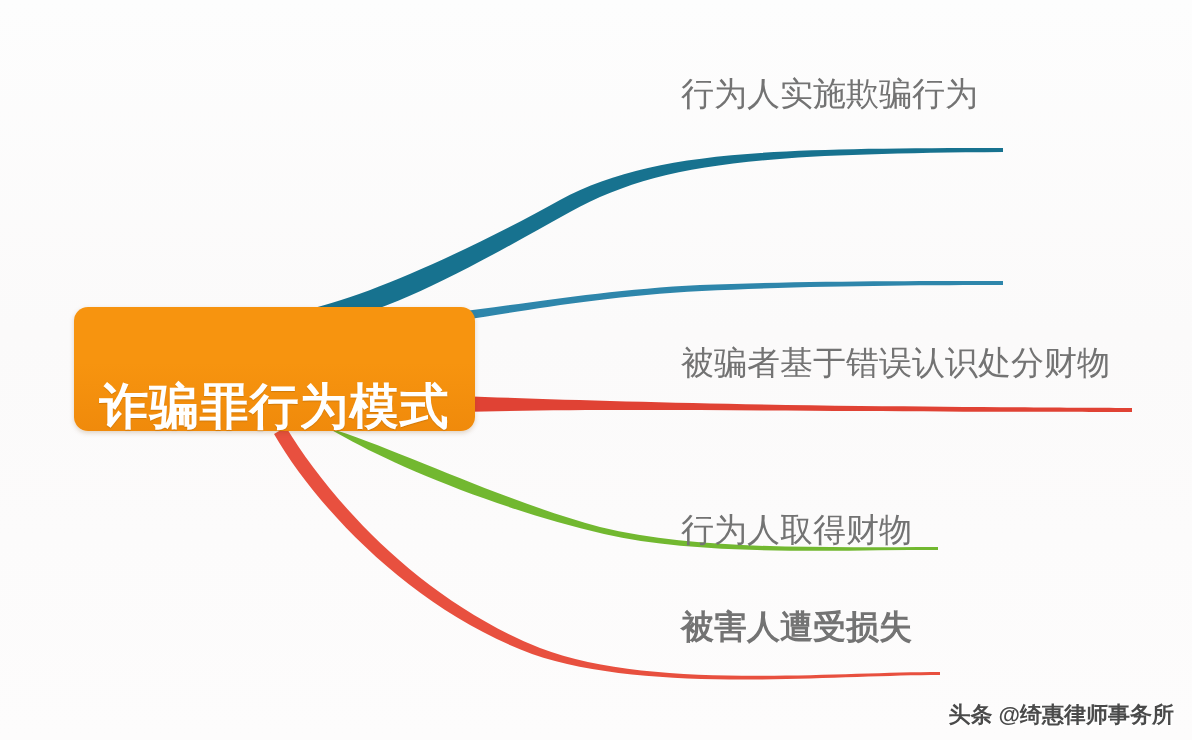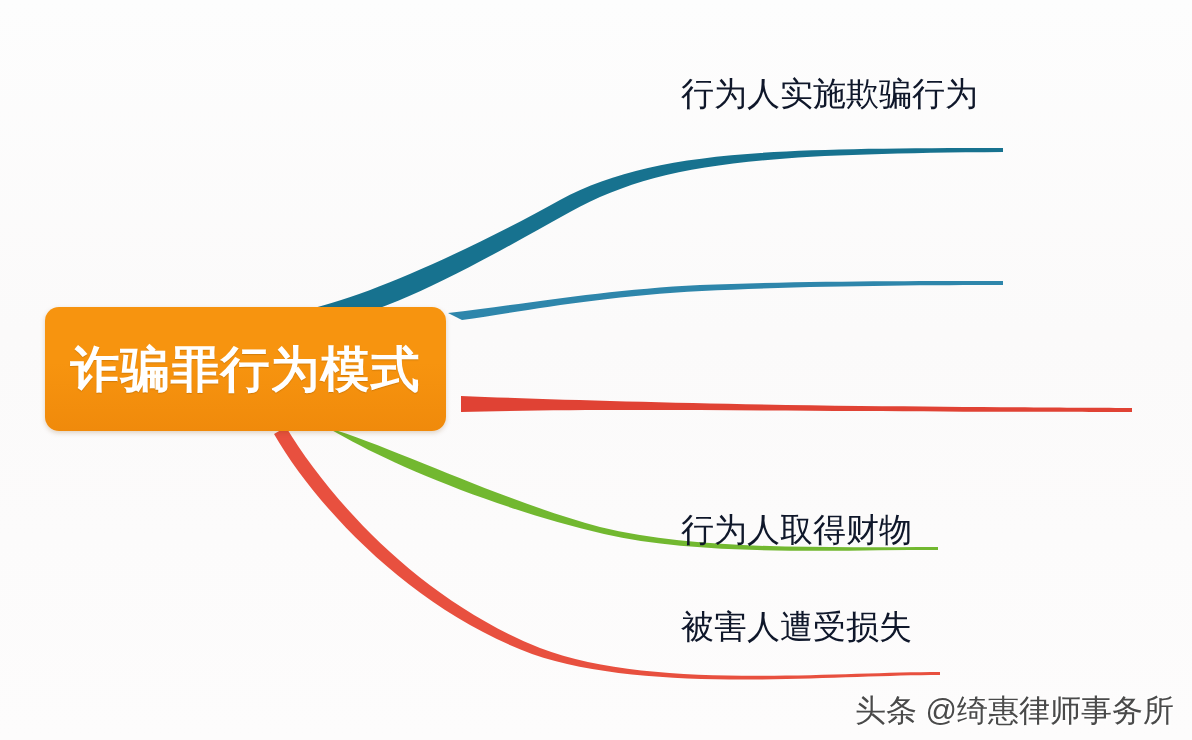--- a/index.html
+++ b/index.html
@@ -35,62 +35,62 @@
     left: 0;
     top: 0;
     width: 1192px;
     height: 740px;
     z-index: 1;
   }
 
   
   #center-node {
     position: absolute;
-    left: 45px;
+    left: 74px;
     top: 307px;
     width: 401px;
     height: 124px;
     border-radius: 14px;
     background: linear-gradient(180deg, #f79a18 0%, #f79310 45%, #f08a0b 100%);
     box-shadow: 0 2px 5px rgba(120, 70, 0, 0.22);
     display: flex;
-    align-items: center;
+    align-items: flex-end;
     justify-content: center;
     z-index: 3;
   }
   #center-node-label {
     color: #ffffff;
     font-size: 49px;
     font-weight: bold;
     letter-spacing: 1px;
     line-height: 1;
     white-space: nowrap;
     text-shadow: 0 1px 1px rgba(150, 85, 0, 0.35);
   }
 
   
   .branch-label {
     position: absolute;
     z-index: 2;
-    color: #0f172a;
+    color: #737373;
     font-size: 33px;
     font-weight: normal;
     line-height: 1;
     white-space: nowrap;
   }
 
   
   #watermark {
     position: absolute;
     right: 18px;
     bottom: 14px;
     z-index: 4;
     color: #4a4a4a;
-    font-size: 31px;
-    font-weight: normal;
+    font-size: 22px;
+    font-weight: bold;
     line-height: 1;
     white-space: nowrap;
     text-shadow:
        1px  1px 0 rgba(255,255,255,0.95),
       -1px -1px 0 rgba(255,255,255,0.85),
        2px  2px 2px rgba(255,255,255,0.7);
     margin-left: 28px;
   }
 </style>
 </head>
@@ -141,20 +141,21 @@
              Z" fill="#e8503f"></path>
   </svg>
 
   <div id="center-node" style="background: linear-gradient(rgb(247, 148, 15) 0%, rgb(247, 148, 15) 45%, rgb(240, 138, 11) 100%);">
     <span id="center-node-label">诈骗罪行为模式</span>
   </div>
 
   <div class="branch-label" style="left:681px; top:77px;">行为人实施欺骗行为</div>
 
 
+  <div class="branch-label" style="left:681px; top:346px;">被骗者基于错误认识处分财物</div>
 
   <div class="branch-label" style="left:681px; top:481px;margin-top:32px;">行为人取得财物</div>
 
-  <div class="branch-label" style="left:681px; top:610px;">被害人遭受损失</div>
+  <div class="branch-label" style="left:681px; top:610px;font-weight:bold;">被害人遭受损失</div>
 
   <div id="watermark">头条 @绮惠律师事务所</div>
 
 </div>
 
 </body></html>

